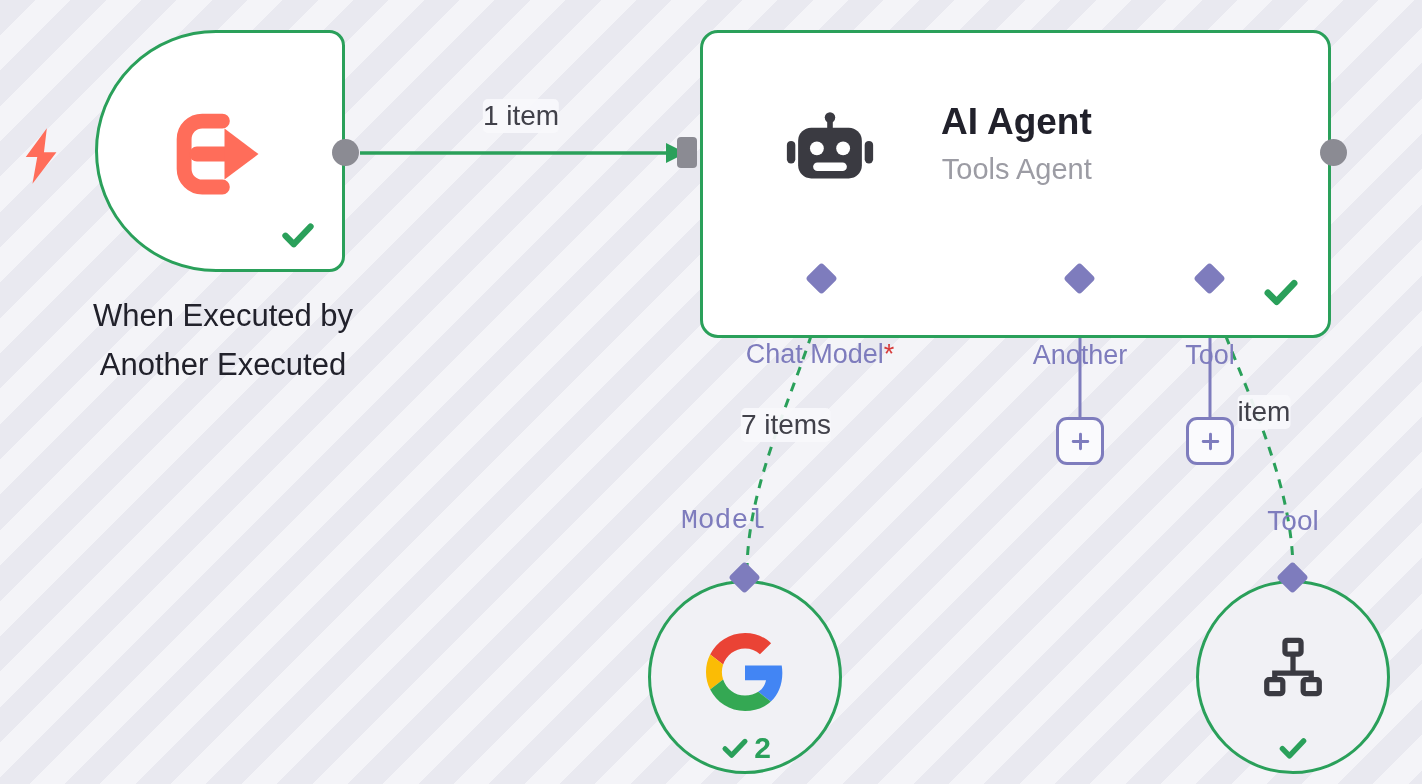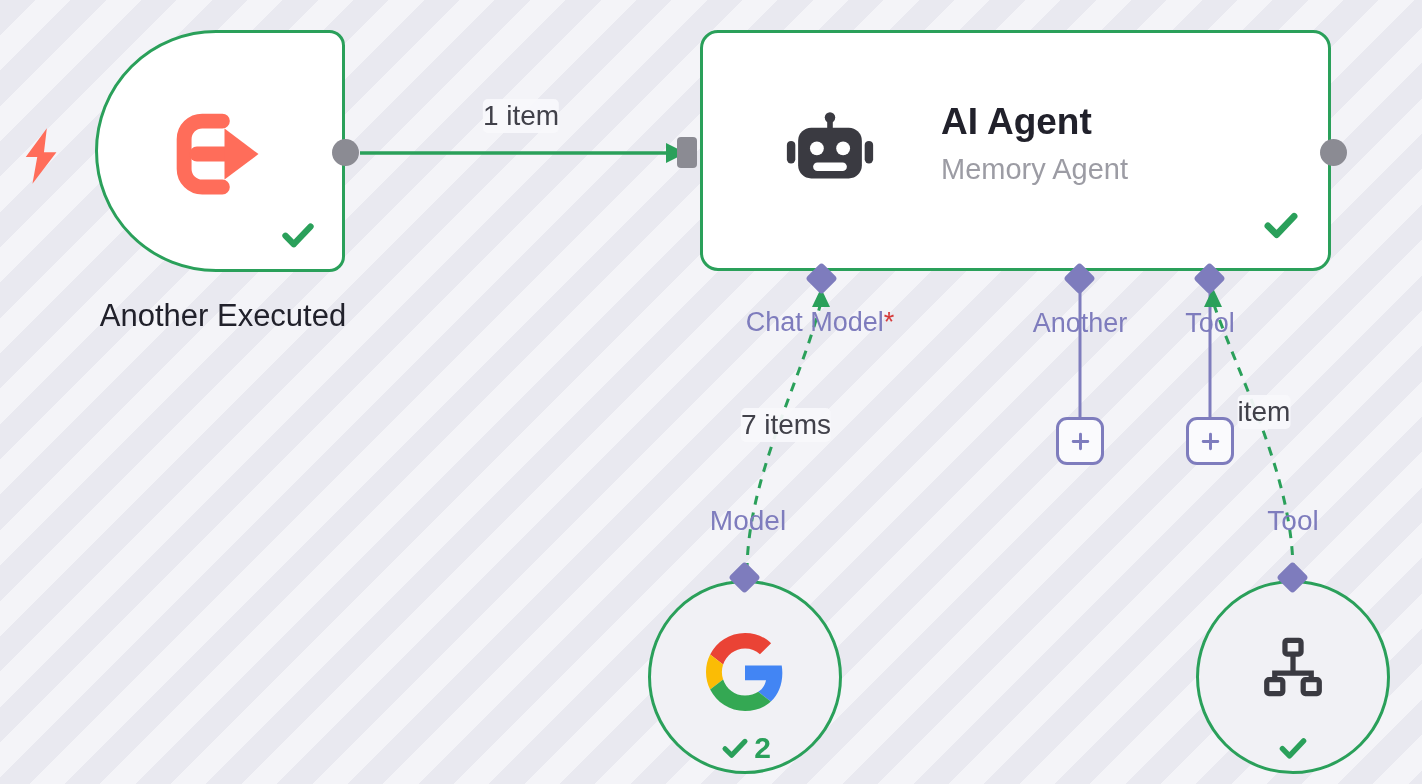--- a/index.html
+++ b/index.html
@@ -15,38 +15,38 @@
   .fill-green{fill:var(--green,#2aa05a);}
   
   .chip{
     position:absolute;z-index:3;transform:translateX(-50%);
     background:rgba(248,248,251,.94);color:#41414a;font-size:28px;
     padding:1px 0;border-radius:5px;white-space:nowrap;
   }
   
   .node{position:absolute;background:#fff;border:3px solid var(--green,#2aa05a);z-index:4;box-sizing:border-box;}
   #trigger-node{left:95px;top:30px;width:250px;height:242px;border-radius:124px 16px 16px 124px;}
-  #agent-node{left:700px;top:30px;width:631px;height:241px;border-radius:18px;}
+  #agent-node{left:700px;top:30px;width:631px;height:308px;border-radius:18px;text-align:right;}
   .abs{position:absolute;}
   #trigger-icon{left:62px;top:70px;width:112px;height:102px;}
   #robot-icon{left:82px;top:76px;width:90px;height:90px;}
   #agent-text{left:238px;top:68px;}
   #agent-title{font-size:37px;font-weight:700;color:var(--text_dark,#21212b);}
   #agent-subtitle{font-size:29px;color:var(--text_muted,#9c9ca4);margin-top:10px;}
   
   .check{position:absolute;}
   .check svg{display:block;}
   .check path{stroke:var(--green,#2aa05a);stroke-width:3.8;fill:none;stroke-linecap:round;stroke-linejoin:round;}
   
   .endpoint-circle{position:absolute;width:27px;height:27px;border-radius:50%;background:var(--endpoint_gray,#8b8b93);z-index:6;}
   #agent-in{position:absolute;left:677px;top:137px;width:20px;height:31px;border-radius:4px;background:var(--endpoint_gray,#8b8b93);z-index:6;}
   
   .diamond{position:absolute;width:23px;height:23px;background:var(--purple,#7e7cbd);transform:rotate(45deg);border-radius:3.5px;z-index:6;}
   
-  .port-label{position:absolute;color:var(--purple,#7e7cbd);font-size:27px;text-align:center;z-index:5;white-space:nowrap;}
+  .port-label{position:absolute;color:var(--purple,#7e7cbd);font-size:27px;text-align:center;z-index:5;white-space:nowrap;margin-top:32px;}
   .req{color:var(--required_red,#d63a3a);}
   
   .plus-btn{
     position:absolute;width:48px;height:48px;box-sizing:border-box;
     border:3px solid var(--purple,#7e7cbd);border-radius:11px;background:#fafafd;
     display:flex;align-items:center;justify-content:center;z-index:6;cursor:pointer;
   }
   .plus-btn svg{display:block;}
   .plus-btn path{stroke:var(--purple,#7e7cbd);stroke-width:2.6;stroke-linecap:round;}
   #memory-plus{left:1056px;top:417px;}
@@ -107,40 +107,41 @@
     </div>
     <div class="check" style="right:24px;bottom:14px;">
       <svg viewBox="0 0 24 24" width="40" height="40">
           <path d="M4.5 12.5l5 5L19.5 7"></path>
         </svg>
     </div>
   </div>
   <div class="endpoint-circle" style="left:332px;top:139px;"></div>
 
   <div id="caption">
+    <div>When Executed by</div>
     <div>Another Executed</div>
   </div>
 
   <div id="agent-in"></div>
   <div id="agent-node" class="node">
     <div id="robot-icon" class="abs">
       <svg viewBox="0 0 48 48" width="90" height="90">
         <line x1="24" y1="4" x2="24" y2="11" stroke="#3a3a41" stroke-width="3"></line>
         <circle cx="24" cy="4.5" r="2.8" fill="#3a3a41"></circle>
         <rect x="7" y="10" width="34" height="27" rx="7" fill="#3a3a41"></rect>
         <rect x="1" y="17" width="4.5" height="12" rx="2.2" fill="#3a3a41"></rect>
         <rect x="42.5" y="17" width="4.5" height="12" rx="2.2" fill="#3a3a41"></rect>
         <circle cx="17" cy="21" r="3.7" fill="#ffffff"></circle>
         <circle cx="31" cy="21" r="3.7" fill="#ffffff"></circle>
         <rect x="15" y="28.5" width="18" height="4.6" rx="2.3" fill="#ffffff"></rect>
       </svg>
     </div>
     <div id="agent-text" class="abs">
       <div id="agent-title">AI Agent</div>
-      <div id="agent-subtitle">Memory Agent</div>
+      <div id="agent-subtitle">Tools Agent</div>
     </div>
     <div class="check" style="right:26px;bottom:22px;">
       <svg viewBox="0 0 24 24" width="42" height="42">
           <path d="M4.5 12.5l5 5L19.5 7"></path>
         </svg>
     </div>
   </div>
   <div class="endpoint-circle" style="left:1320px;top:139px;"></div>
 
   <div class="diamond" style="left:810px;top:267px;"></div>
@@ -159,21 +160,21 @@
       </span>
   </div>
   <div id="tool-plus" class="plus-btn">
     <span>
         <svg viewBox="0 0 24 24" width="27" height="27" fill="none">
           <path d="M12 5.5v13M5.5 12h13"></path>
         </svg>
       </span>
   </div>
 
-  <div class="sub-label" style="left:748px;top:505px;">Model</div>
+  <div class="sub-label" style="left:723px;top:505px;font-family:Liberation Mono, monospace;">Model</div>
   <div class="diamond" style="left:733px;top:566px;"></div>
   <div id="model-circle" class="round-node">
     <div class="round-icon">
       <svg viewBox="0 0 48 48" width="78" height="78">
         <path fill="#EA4335" d="M24 9.5c3.54 0 6.71 1.22 9.21 3.6l6.85-6.85C35.9 2.38 30.47 0 24 0 14.62 0 6.51 5.38 2.56 13.22l7.98 6.19C12.43 13.72 17.74 9.5 24 9.5z"></path>
         <path fill="#4285F4" d="M46.98 24.55c0-1.57-.15-3.09-.38-4.55H24v9.02h12.94c-.58 2.96-2.26 5.48-4.78 7.18l7.73 6c4.51-4.18 7.09-10.36 7.09-17.65z"></path>
         <path fill="#FBBC05" d="M10.53 28.59c-.48-1.45-.76-2.99-.76-4.59s.27-3.14.76-4.59l-7.98-6.19C.92 16.46 0 20.12 0 24c0 3.88.92 7.54 2.56 10.78l7.97-6.19z"></path>
         <path fill="#34A853" d="M24 48c6.48 0 11.93-2.13 15.89-5.81l-7.73-6c-2.15 1.45-4.92 2.3-8.16 2.3-6.26 0-11.57-4.22-13.47-9.91l-7.98 6.19C6.51 42.62 14.62 48 24 48z"></path>
       </svg>
     </div>

